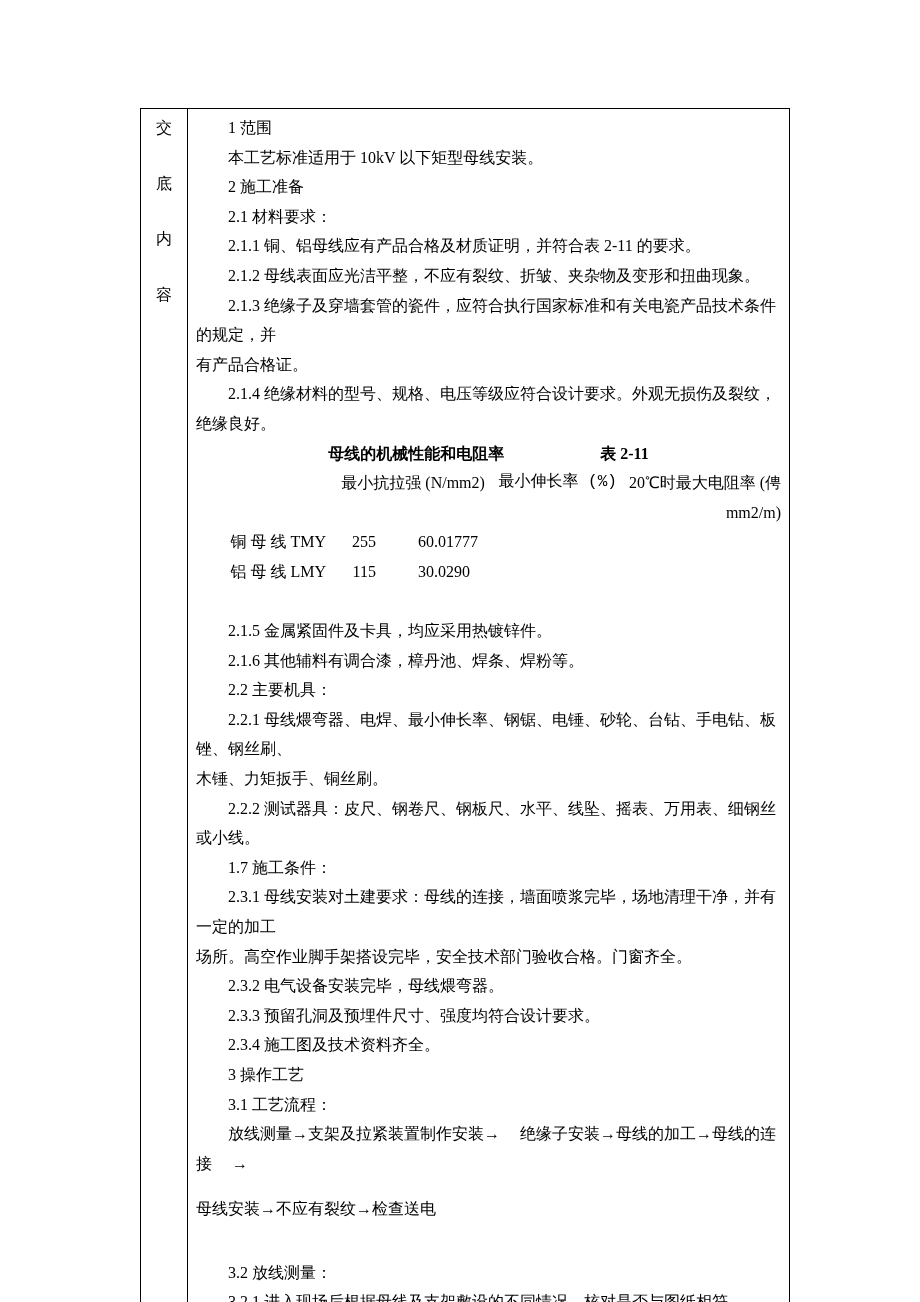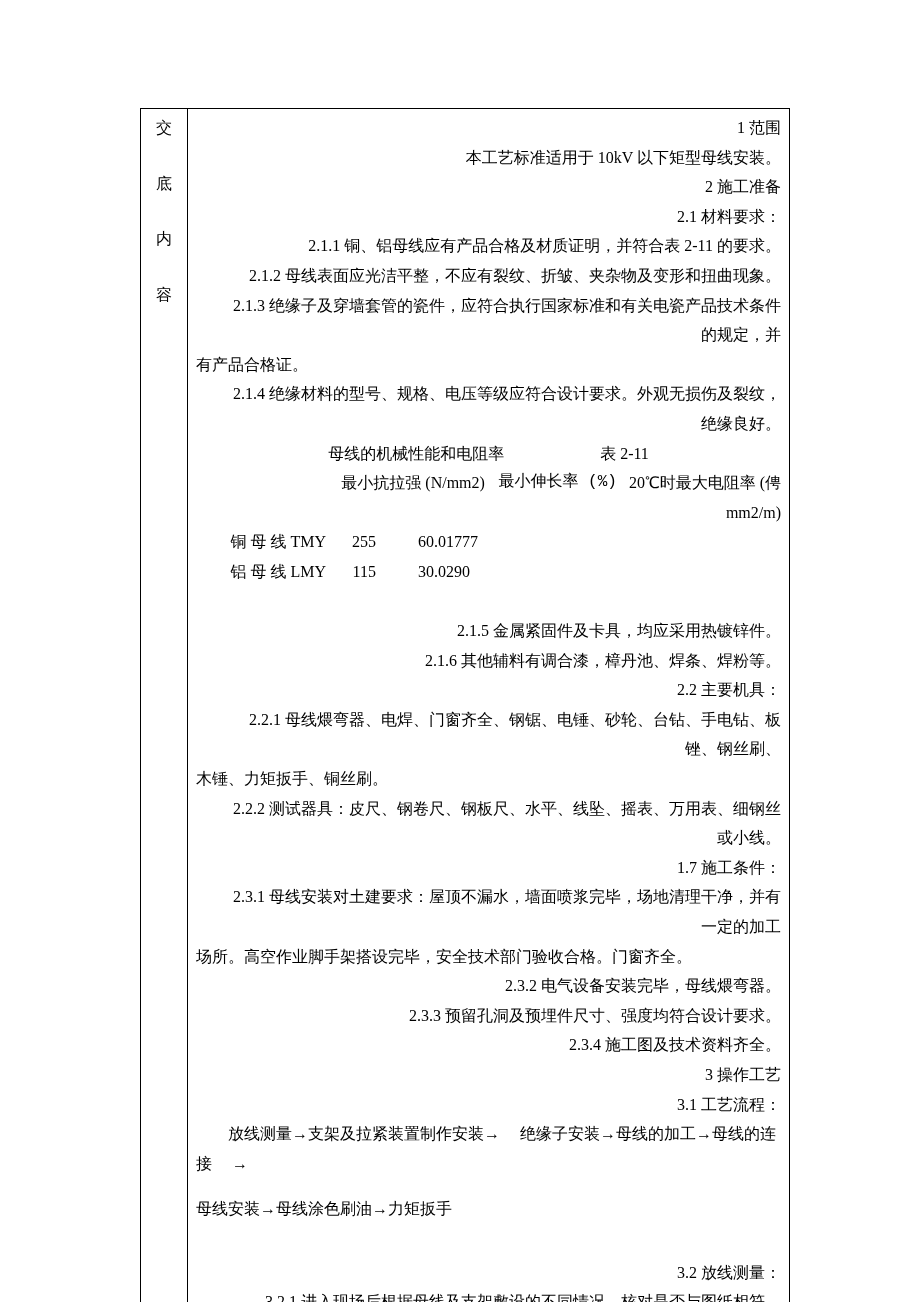--- a/index.html
+++ b/index.html
@@ -42,31 +42,31 @@
   }
   .side-inner span {
     display: block;
   }
   .content {
     padding: 2px 6px 2px 6px;
   }
   .p {
     text-indent: 2em;
     margin: 0;
-    text-align: right;
   }
   .p-noindent {
     margin: 0;
     font-family: Liberation Serif, serif;
   }
   .tbl-title {
     display: flex;
     justify-content: center;
     gap: 96px;
     margin: 0;
+    font-weight: bold;
   }
   .tbl-head, .tbl-row {
     display: flex;
     margin: 0;
     padding-left: 3em;
     text-align: right;
   }
   .c1 { width: 120px; }
   .c2 { width: 190px; }
   .c3 { width: 170px; font-family: Liberation Mono, monospace; }
@@ -126,37 +126,37 @@
     <span class="c1" style="width:130px;margin-left:-3em">铝 母 线 LMY</span>
     <span style="width:50px">115</span>
     <span style="width:50px">3</span>
     <span>0.0290</span>
   </p>
   <p class="p-noindent">&nbsp;</p>
 
   <p class="p">2.1.5   金属紧固件及卡具，均应采用热镀锌件。</p>
   <p class="p">2.1.6   其他辅料有调合漆，樟丹池、焊条、焊粉等。</p>
   <p class="p">2.2   主要机具：</p>
-  <p class="p">2.2.1   母线煨弯器、电焊、门窗齐全、钢锯、电锤、砂轮、台钻、手电钻、板锉、钢丝刷、</p>
+  <p class="p">2.2.1   母线煨弯器、电焊、最小伸长率、钢锯、电锤、砂轮、台钻、手电钻、板锉、钢丝刷、</p>
   <p class="p-noindent">木锤、力矩扳手、铜丝刷。</p>
   <p class="p">2.2.2   测试器具：皮尺、钢卷尺、钢板尺、水平、线坠、摇表、万用表、细钢丝或小线。</p>
   <p class="p">1.7   施工条件：</p>
-  <p class="p">2.3.1   母线安装对土建要求：屋顶不漏水，墙面喷浆完毕，场地清理干净，并有一定的加工</p>
+  <p class="p">2.3.1   母线安装对土建要求：母线的连接，墙面喷浆完毕，场地清理干净，并有一定的加工</p>
   <p class="p-noindent">场所。高空作业脚手架搭设完毕，安全技术部门验收合格。门窗齐全。</p>
   <p class="p">2.3.2   电气设备安装完毕，母线煨弯器。</p>
   <p class="p">2.3.3   预留孔洞及预埋件尺寸、强度均符合设计要求。</p>
   <p class="p">2.3.4   施工图及技术资料齐全。</p>
   <p class="p">3   操作工艺</p>
   <p class="p">3.1   工艺流程：</p>
   <p class="flow">
     <span> 放线测量→支架及拉紧装置制作安装→</span>&nbsp;&nbsp;&nbsp;&nbsp;
     <span>绝缘子安装→母线的加工→母线的连接</span>&nbsp;&nbsp;&nbsp;&nbsp;
     <span>→</span>
   </p>
-  <p class="flow2">母线安装→母线涂色刷油→力矩扳手</p>
+  <p class="flow2">母线安装→不应有裂纹→检查送电</p>
   <p class="p-noindent">&nbsp;</p>
   <p class="p">3.2   放线测量：</p>
   <p class="p">3.2.1   进入现场后根据母线及支架敷设的不同情况，核对是否与图纸相符。</p>
 
 </td>
 </tr>
 </tbody>
     </table>
 </div>
 

